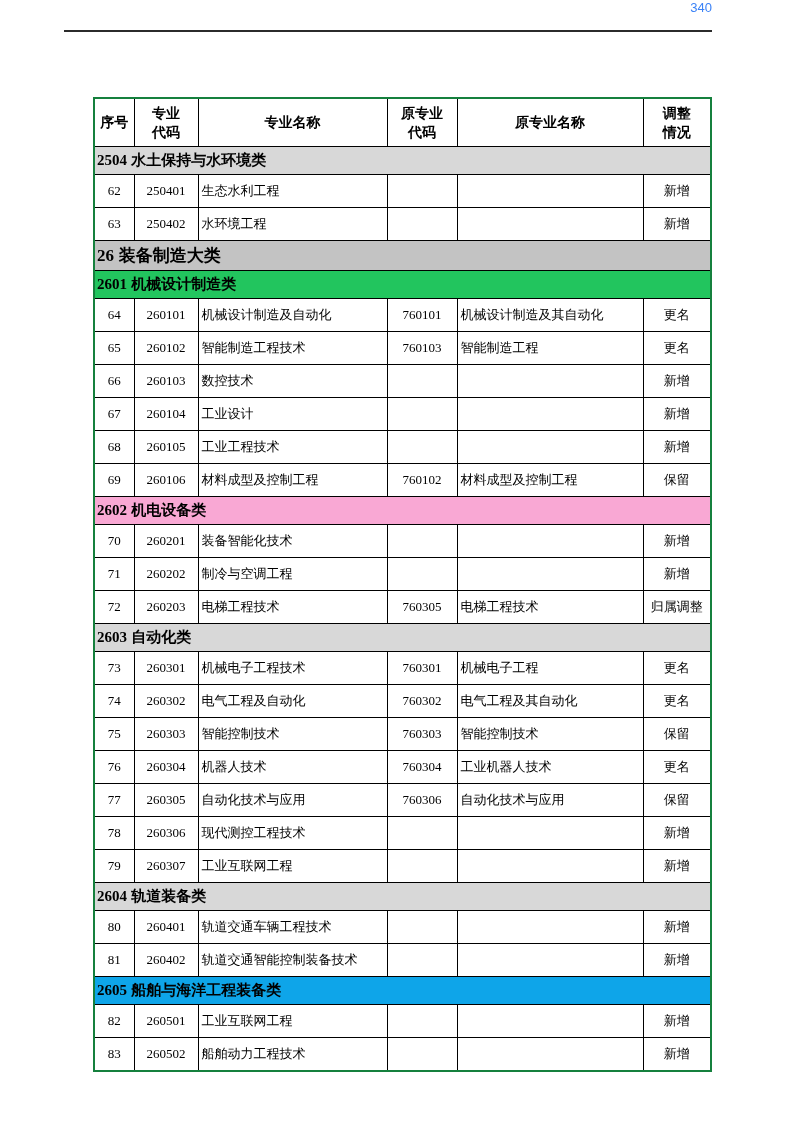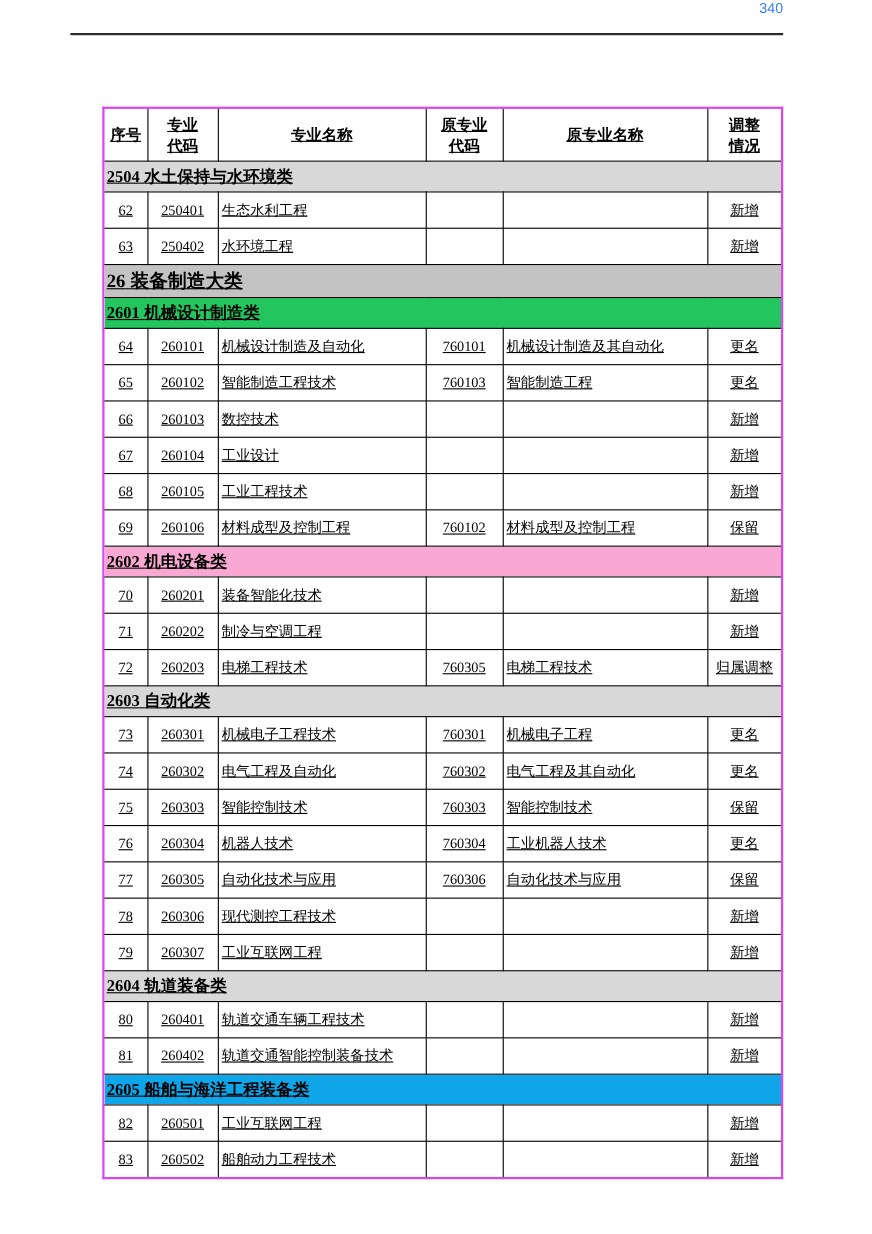--- a/index.html
+++ b/index.html
@@ -34,22 +34,21 @@
     height: 2px;
     background: #2b2b2b;
   }
   table.majors-table {
     position: absolute;
     left: 93px;
     top: 97px;
     width: 617px;
     border-collapse: collapse;
     table-layout: fixed;
-    border: 2px solid #d946ef;
-    text-decoration: underline;
+    border: 2px solid #15803d;
   }
   table.majors-table td {
     border: 1px solid #000;
     overflow: hidden;
     vertical-align: middle;
   }
   td.th {
     font-family: "Liberation Sans", "DejaVu Sans", sans-serif;
     font-weight: bold;
     font-size: 14px;

